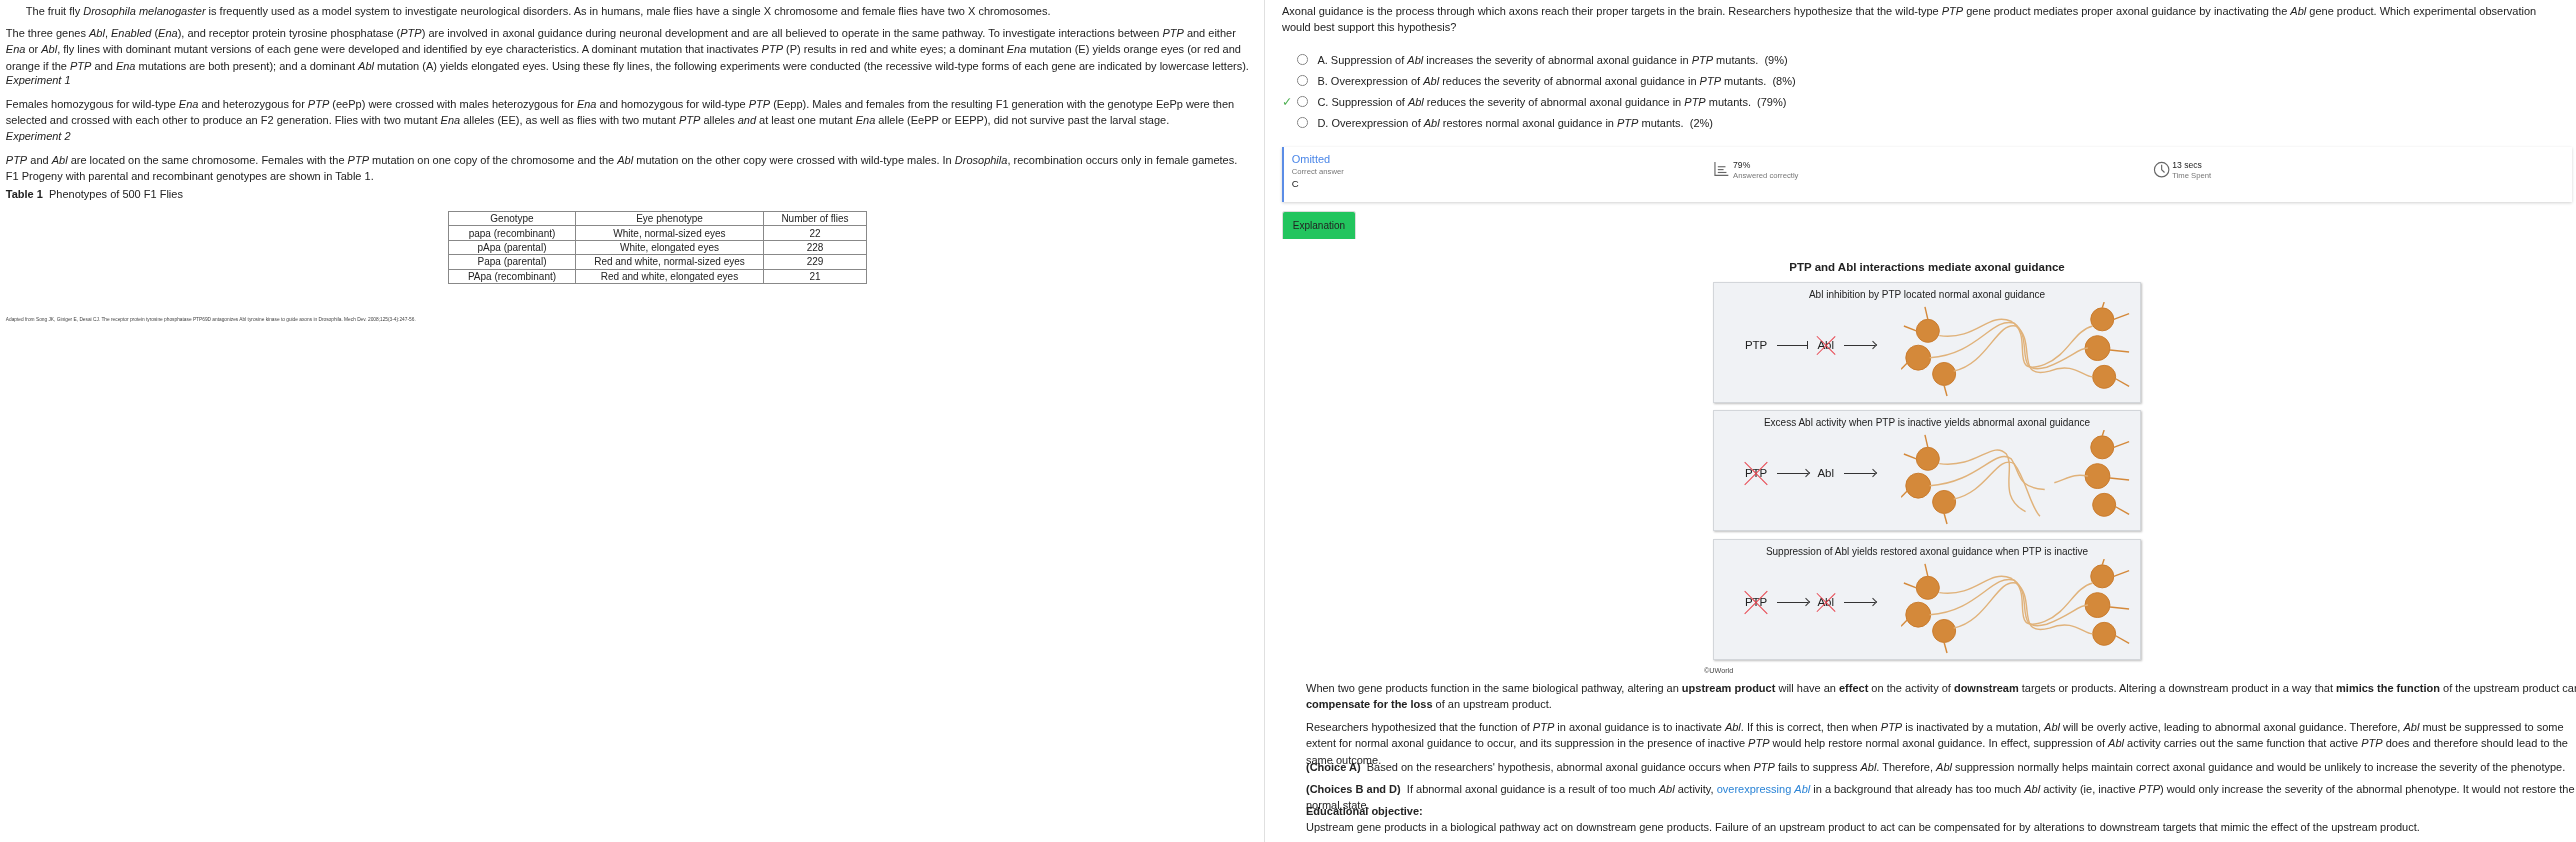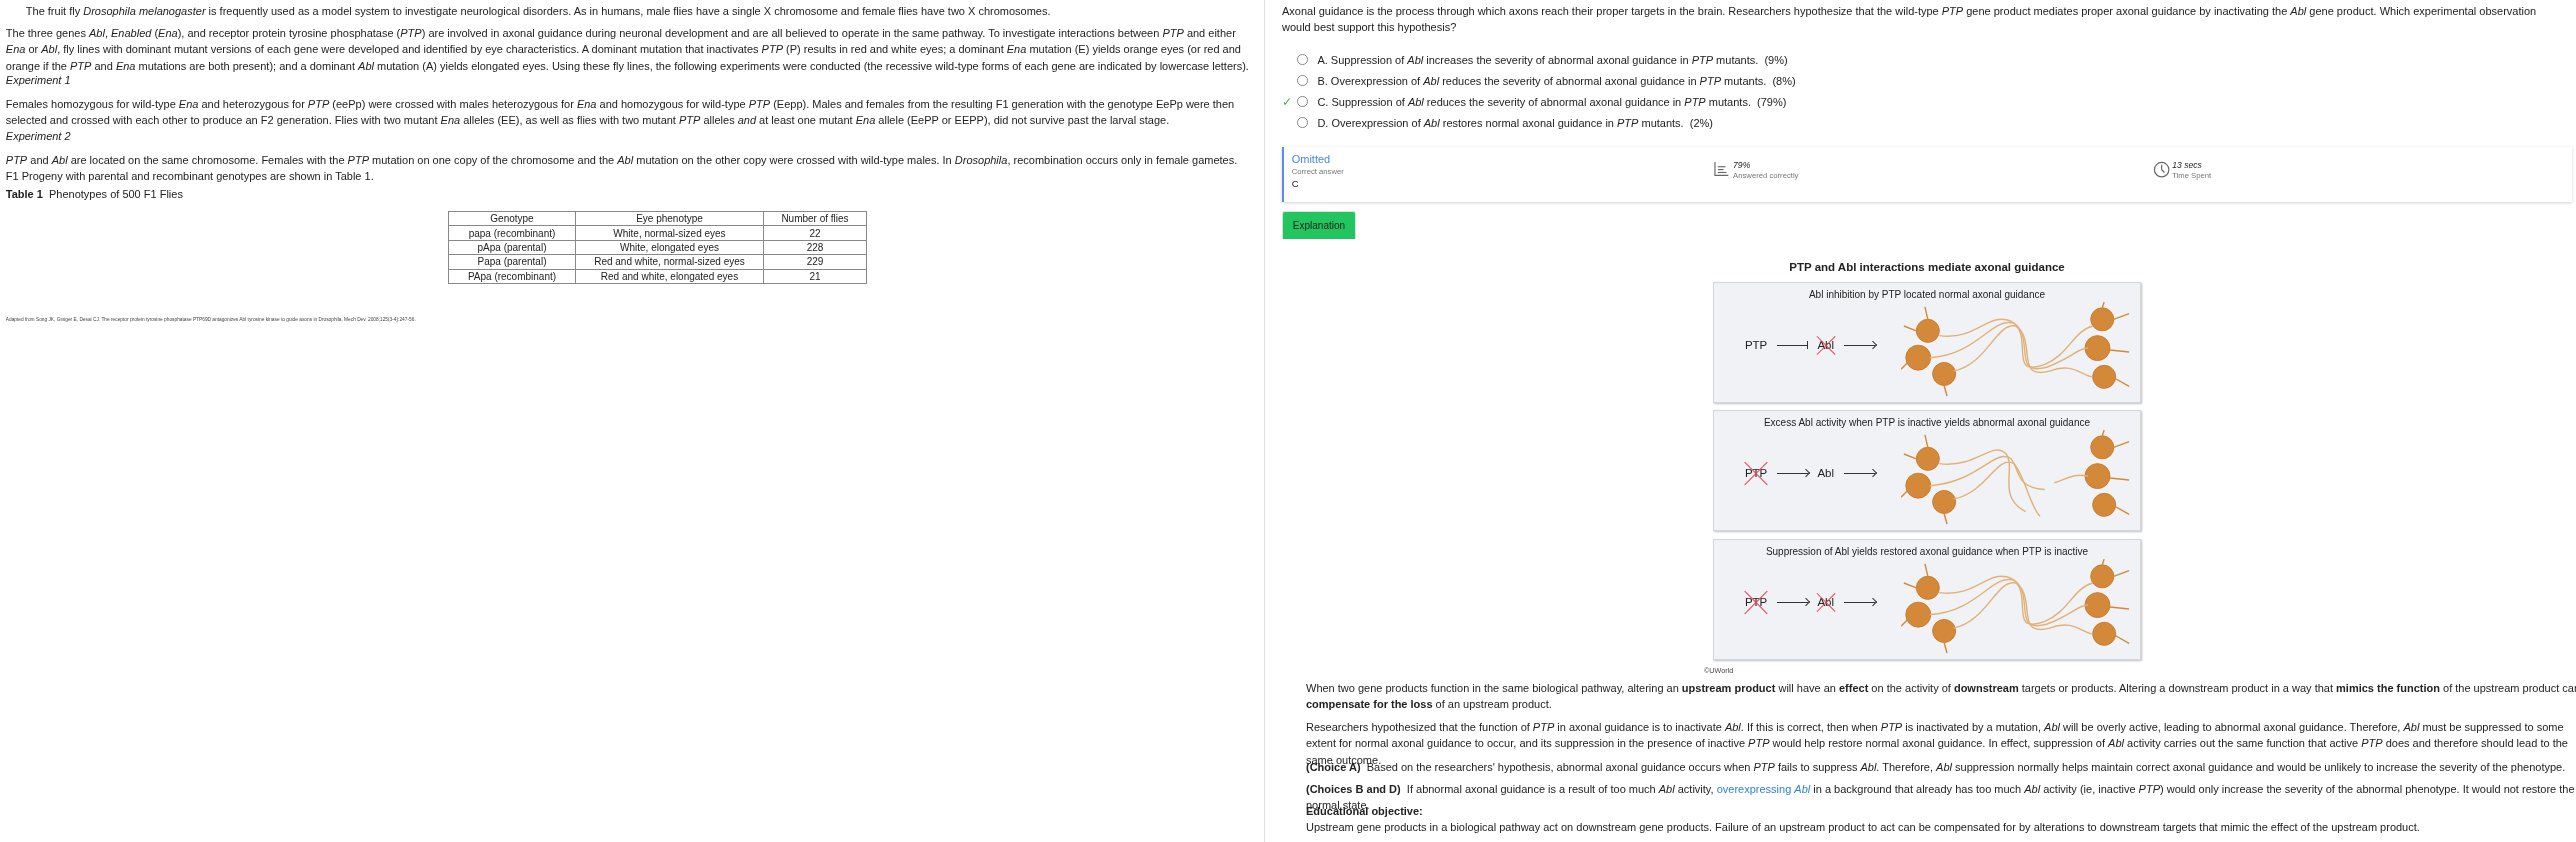--- a/index.html
+++ b/index.html
@@ -35,21 +35,21 @@
   .choice { position:relative; height:21px; display:flex; align-items:center; padding-left:15.3px; }
   .check { position:absolute; left:0; top:2.9px; color:#4caf50; font-size:12.5px; }
   .radio { width:10.5px; height:10.5px; border:1px solid #888; border-radius:50%; margin-right:9.6px; box-sizing:border-box; }
 
   .stats { position:absolute; top:147px; left:0; width:1290px; height:55px; background:#fff; box-shadow:0 1px 2.9px rgba(0,0,0,0.18); border-left:2.9px solid #5b8de6; box-sizing:border-box; }
   .omitted { position:absolute; left:7.7px; top:5.8px; color:#4a86e8; font-size:11px; }
   .ca-label { position:absolute; left:7.7px; top:20px; font-size:7.7px; color:#777; }
   .ca-value { position:absolute; left:7.7px; top:31px; font-size:9.6px; color:#222; }
   .stat2 { position:absolute; left:430px; top:14.4px; display:flex; align-items:flex-start; }
   .stat3 { position:absolute; left:869px; top:14.4px; display:flex; align-items:flex-start; }
-  .stat-num { font-size:8.6px; color:#222; line-height:9.6px;font-style:italic; }
+  .stat-num { font-size:8.6px; color:#222; line-height:9.6px; }
   .stat-lbl { font-size:7.7px; color:#777; line-height:9.6px; }
   .bars-icon { width:15.3px; height:15.3px; margin-right:3.8px; }
   .clock-icon { width:17.3px; height:17.3px; margin-right:1.9px; }
 
   .tab { position:absolute; top:211px; left:0; width:72px; height:27px; border:1px solid #ddd; border-bottom:none; border-radius:2.9px 2.9px 0 0; display:flex; align-items:center; justify-content:center; font-size:10px; background:#22c55e; }
 
   .fig-title { position:absolute; top:261px; left:0; width:1290px; text-align:center; font-weight:bold; font-size:11.5px; }
   .panel { position:absolute; left:431px; width:428px; height:121px; background:#f0f2f5; border:1px solid #d3d6da; box-shadow:1px 1px 1.9px rgba(0,0,0,0.25); box-sizing:border-box; }
   .panel-title { position:absolute; top:5.8px; width:100%; text-align:center; font-size:10px; color:#222; }
   .pathway { position:absolute; left:29px; top:56px; font-size:11.5px; display:flex; align-items:center; }

